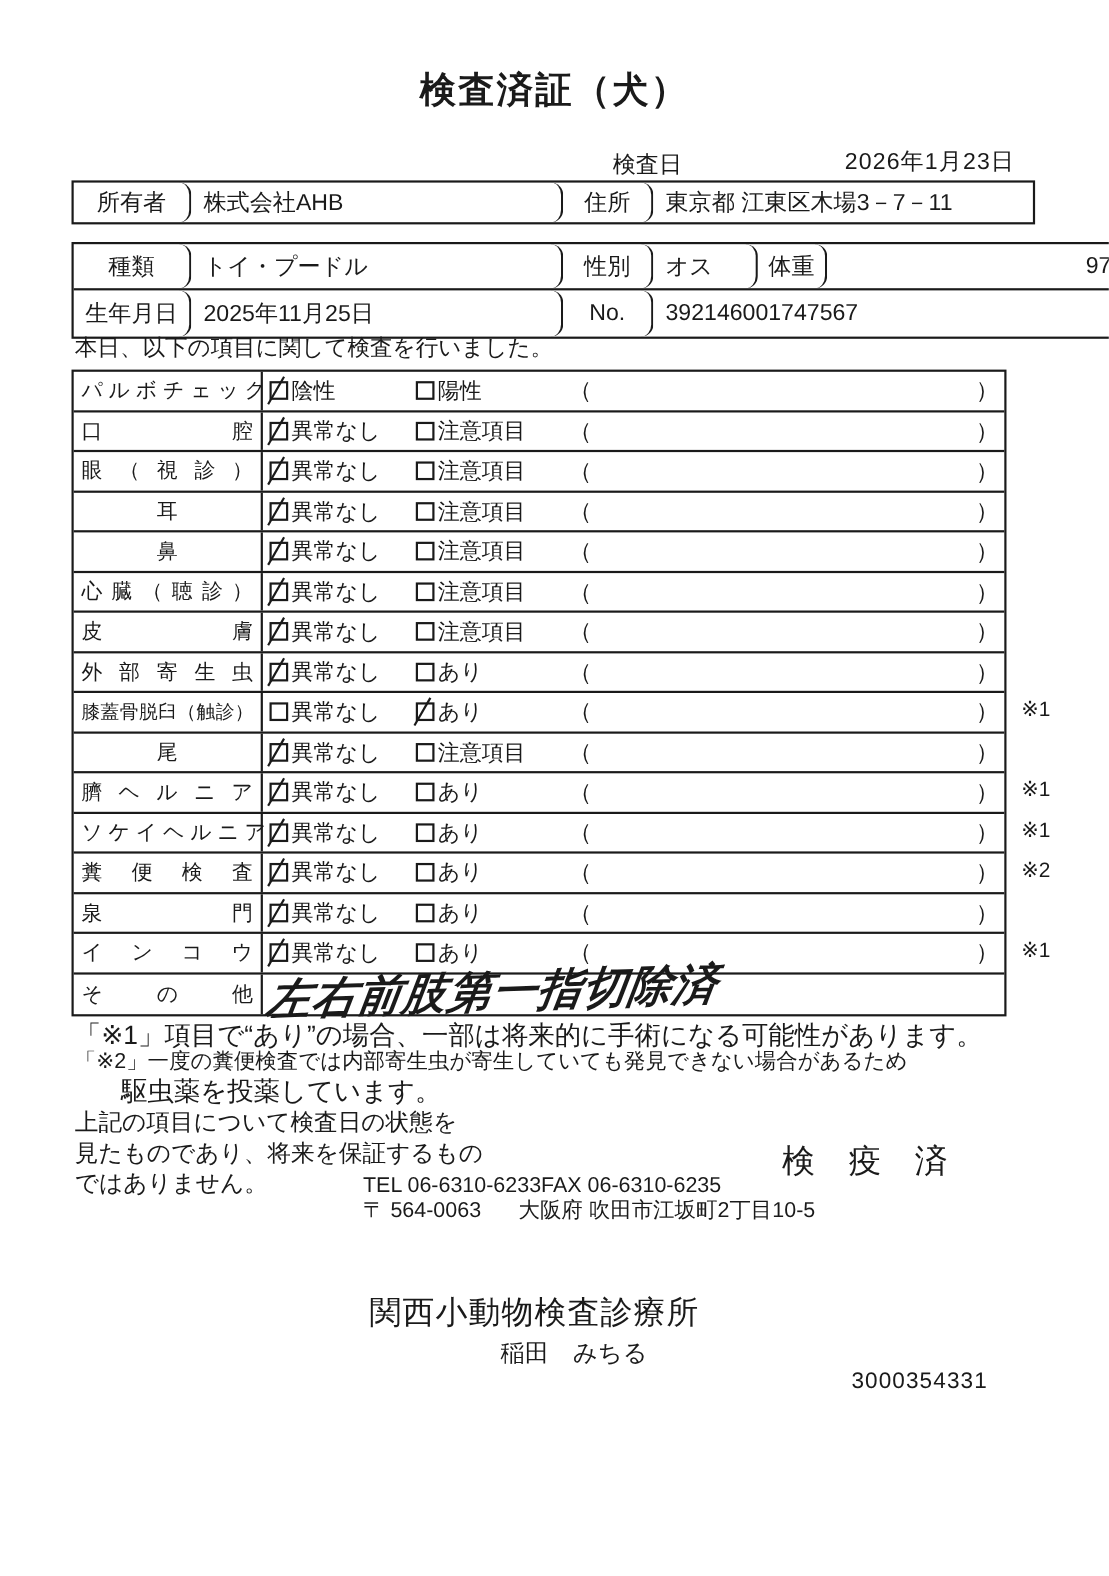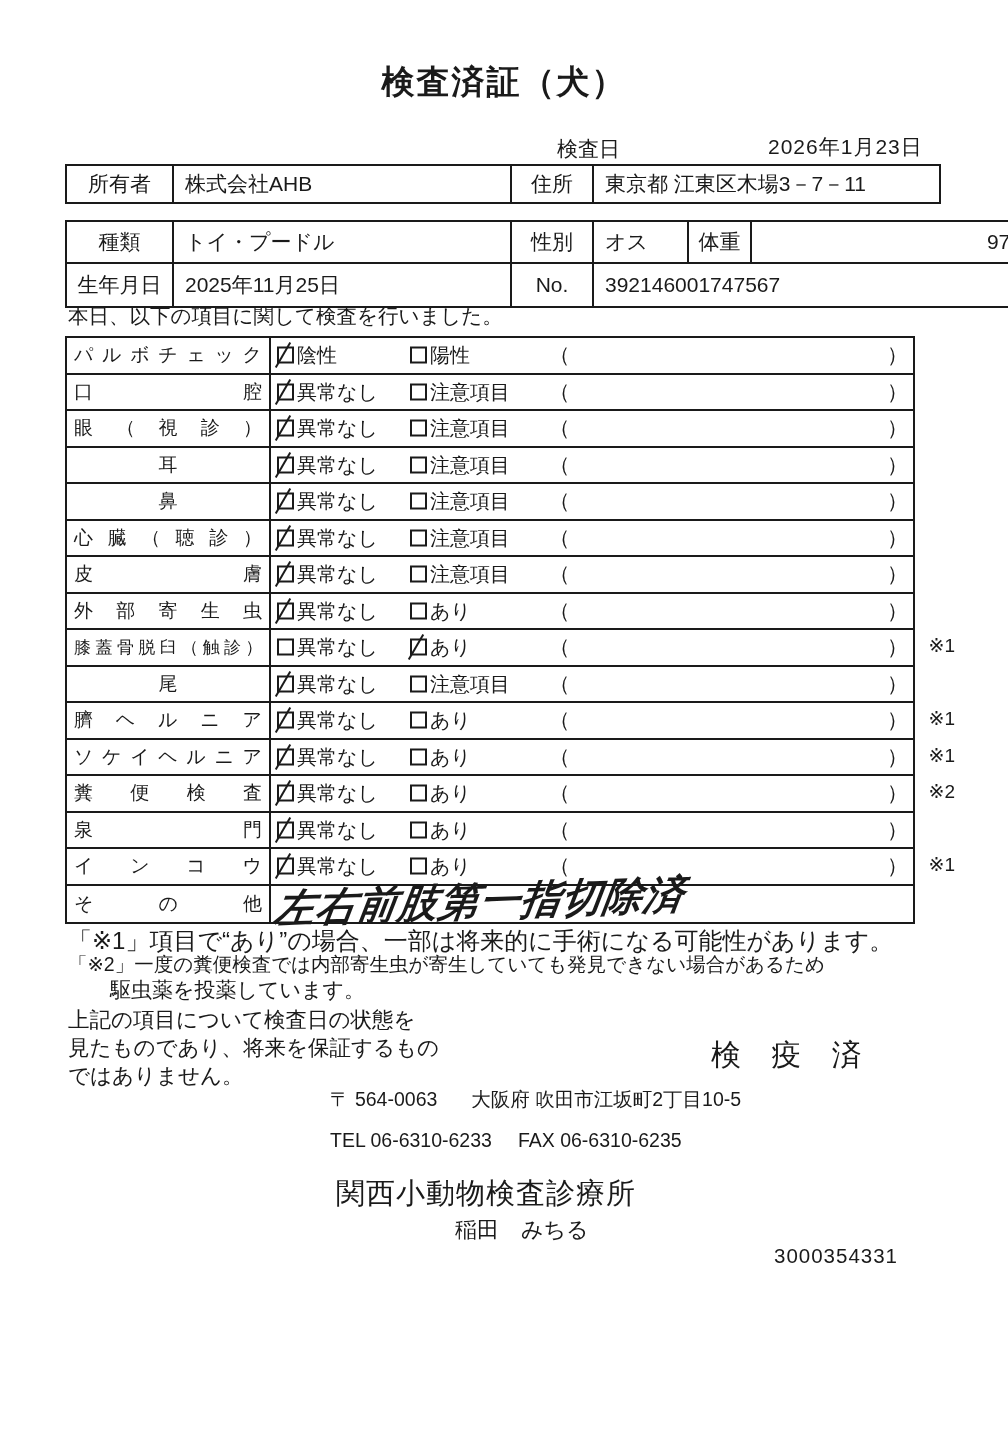--- a/index.html
+++ b/index.html
@@ -10,64 +10,64 @@
   }
   .abs{position:absolute;}
   
   .title{left:0;top:60px;width:1008px;text-align:center;font-size:33px;font-weight:700;letter-spacing:2px;}
   
   .exam-date-label{left:557px;top:135px;font-size:21px;}
   .exam-date-value{left:768px;top:133px;font-size:21px;letter-spacing:1px;}
   
   .dtable{border:2px solid #1a1a1a;box-sizing:border-box;}
   .drow{display:grid;box-sizing:border-box;}
-  .dcell{box-sizing:border-box;display:flex;align-items:center;font-size:21px;overflow:hidden;white-space:nowrap;}
+  .dcell{box-sizing:border-box;display:flex;align-items:center;font-size:21px;overflow:hidden;white-space:nowrap;border-radius:11px;}
   .dcell.lab{justify-content:center;}
   .dcell.val{padding-left:11px;}
   .dcell.bR{border-right:2px solid #1a1a1a;}
   .drow.bB{border-bottom:2px solid #1a1a1a;}
   .t1{left:65px;top:164px;width:876px;height:40px;}
   .t1 .drow{grid-template-columns:107px 338px 82px 1fr;height:36px;}
   .t2{left:65px;top:220px;width:998px;height:88px;}
   .t2 .drow{height:42px;grid-template-columns:107px 338px 82px 1fr;}
   .t2 .drow.r1{grid-template-columns:107px 338px 82px 95px 63px 1fr;}
   .weight-cell{justify-content:flex-end;padding-right:12px;gap:17px;margin-left:15px;}
   .weight-unit{font-size:18px;}
   .intro{left:68px;top:302px;font-size:20.5px;}
   
   .checklist{left:65px;top:336px;width:850px;border:2px solid #1a1a1a;box-sizing:border-box;}
   .cl-row{position:relative;height:36.5px;box-sizing:border-box;border-bottom:2px solid #1a1a1a;display:flex;}
   .cl-row:last-child{border-bottom:none;}
-  .cl-label{width:204px;box-sizing:border-box;border-right:2px solid #1a1a1a;padding:0 7px;display:flex;align-items:center;}
+  .cl-label{width:172px;box-sizing:border-box;border-right:2px solid #1a1a1a;padding:0 7px;display:flex;align-items:center;}
   .cl-label-text{width:100%;font-size:19px;text-align:justify;text-align-last:justify;white-space:nowrap;}
   .cl-label.center .cl-label-text{text-align:center;text-align-last:center;}
   .cl-label-text.small{font-size:17px;letter-spacing:-0.5px;}
   .cl-value{position:relative;flex:1;}
   .opt{position:absolute;top:50%;transform:translateY(-50%);font-size:20px;white-space:nowrap;display:inline-flex;align-items:center;}
   .opt1{left:6px;}
   .opt2{left:139px;}
   .cb{position:relative;display:inline-block;width:13px;height:13px;border:2px solid #1a1a1a;margin-right:3px;flex:0 0 auto;}
   .opt.checked .cb::after{content:"";position:absolute;left:3px;top:-8px;width:2px;height:29px;background:#1a1a1a;transform:rotate(30deg);}
   .paren-open{position:absolute;left:278px;top:50%;transform:translateY(-50%);font-size:21px;}
   .paren-close{position:absolute;right:5px;top:50%;transform:translateY(-50%);font-size:21px;}
   .note{position:absolute;right:-42px;top:4px;font-size:19px;white-space:nowrap;}
   .handwriting{
     position:absolute;left:4px;top:-12px;font-size:40px;white-space:nowrap;
     font-family:"DejaVu Serif","Liberation Serif",serif;font-style:italic;font-weight:700;
     transform:rotate(-2deg) skewX(-10deg);letter-spacing:1px;z-index:5;
   }
   
   .fn1{left:68px;top:925px;font-size:24px;}
   .fn2{left:68px;top:951px;font-size:19.5px;}
-  .fn3{left:110px;top:976px;font-size:21px;font-family:Liberation Mono, monospace;}
+  .fn3{left:110px;top:976px;font-size:24px;font-family:Liberation Mono, monospace;}
   
   .disclaimer{left:68px;top:1006px;font-size:21.5px;line-height:28px;}
   .stamp{left:711px;top:1035px;font-size:30px;letter-spacing:11px;}
   .addr-line{left:330px;top:1086px;font-size:19.5px;display:flex;gap:34px;white-space:nowrap;}
-  .tel-line{left:330px;top:1129px;font-size:19.5px;display:flex;gap:26px;white-space:nowrap;}
+  .tel-line{left:330px;top:1067px;font-size:19.5px;display:flex;white-space:nowrap;}
   .clinic-name{left:336px;top:1174px;font-size:29px;letter-spacing:1px;}
   .examiner{left:455px;top:1215px;font-size:22px;}
   .serial{left:774px;top:1244px;font-size:20.5px;letter-spacing:1px;}
 </style>
 </head>
 <body>
 
 <div class="abs title">検査済証（犬）</div>
 
 <div class="abs exam-date-label">検査日</div>

